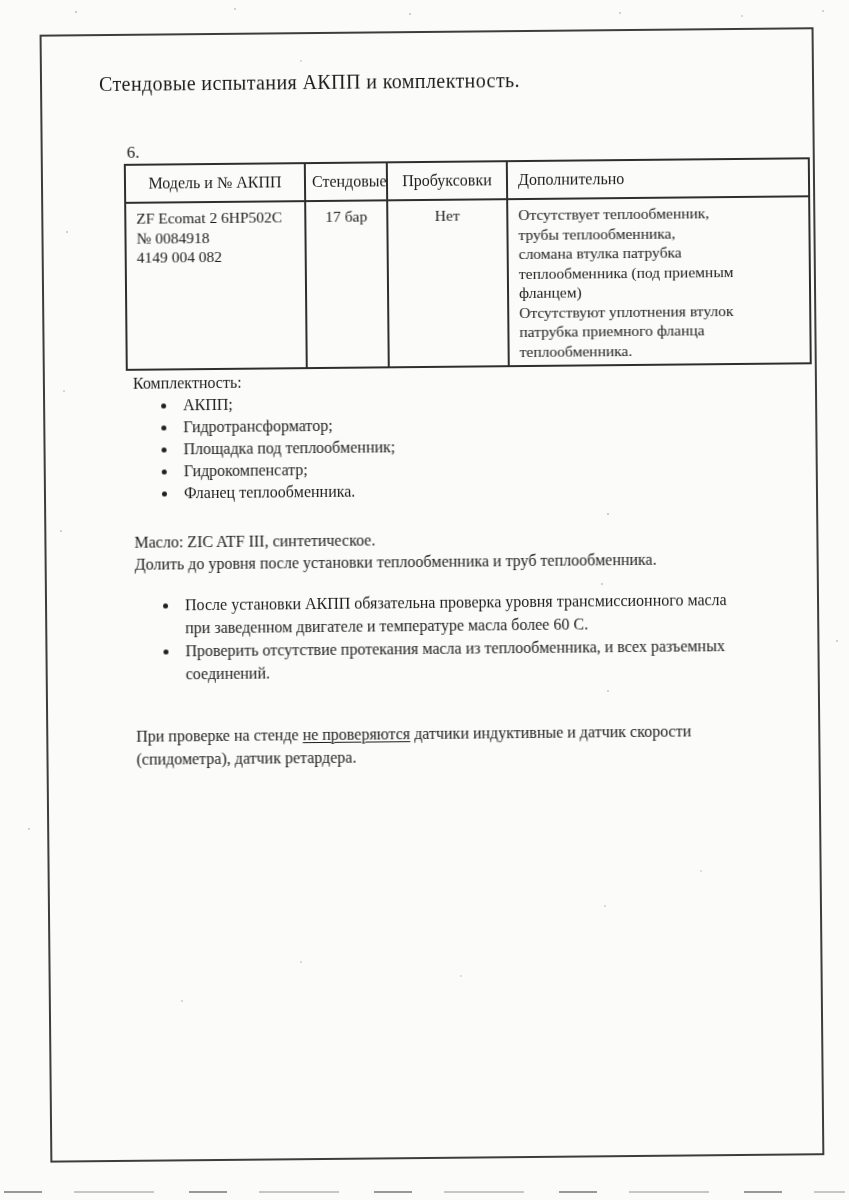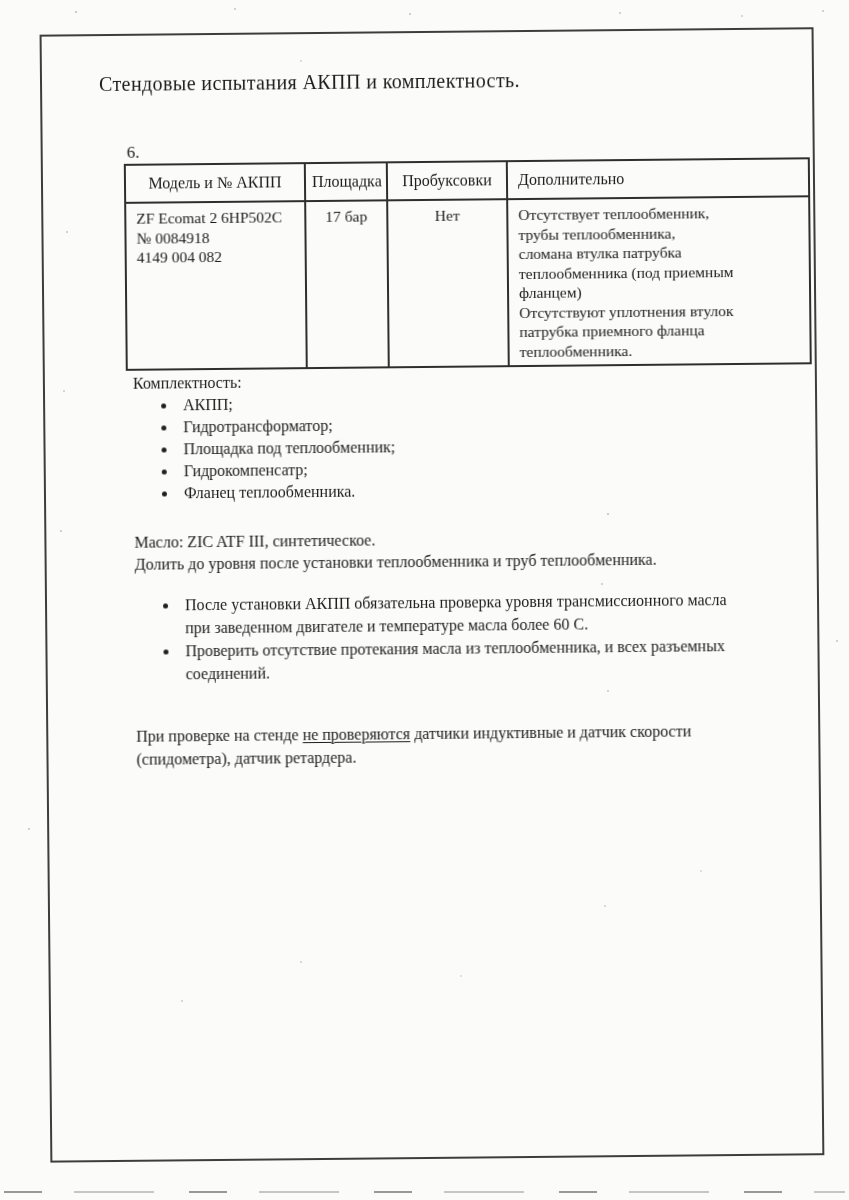--- a/index.html
+++ b/index.html
@@ -100,21 +100,21 @@
   <table class="spec">
     <colgroup>
       <col style="width:180px">
         <col style="width:82px">
       <col style="width:120px">
         <col style="width:302px">
     </colgroup>
     <thead>
       <tr>
         <th>Модель и № АКПП</th>
-        <th>Площадка</th>
+        <th>Стендовые</th>
         <th>Пробуксовки</th>
         <th class="h-left">Дополнительно</th>
       </tr>
     </thead>
     <tbody>
       <tr>
         <td class="pre">ZF Ecomat 2 6HP502C
 № 0084918
 4149 004 082</td>
         <td class="c">17 бар</td>

